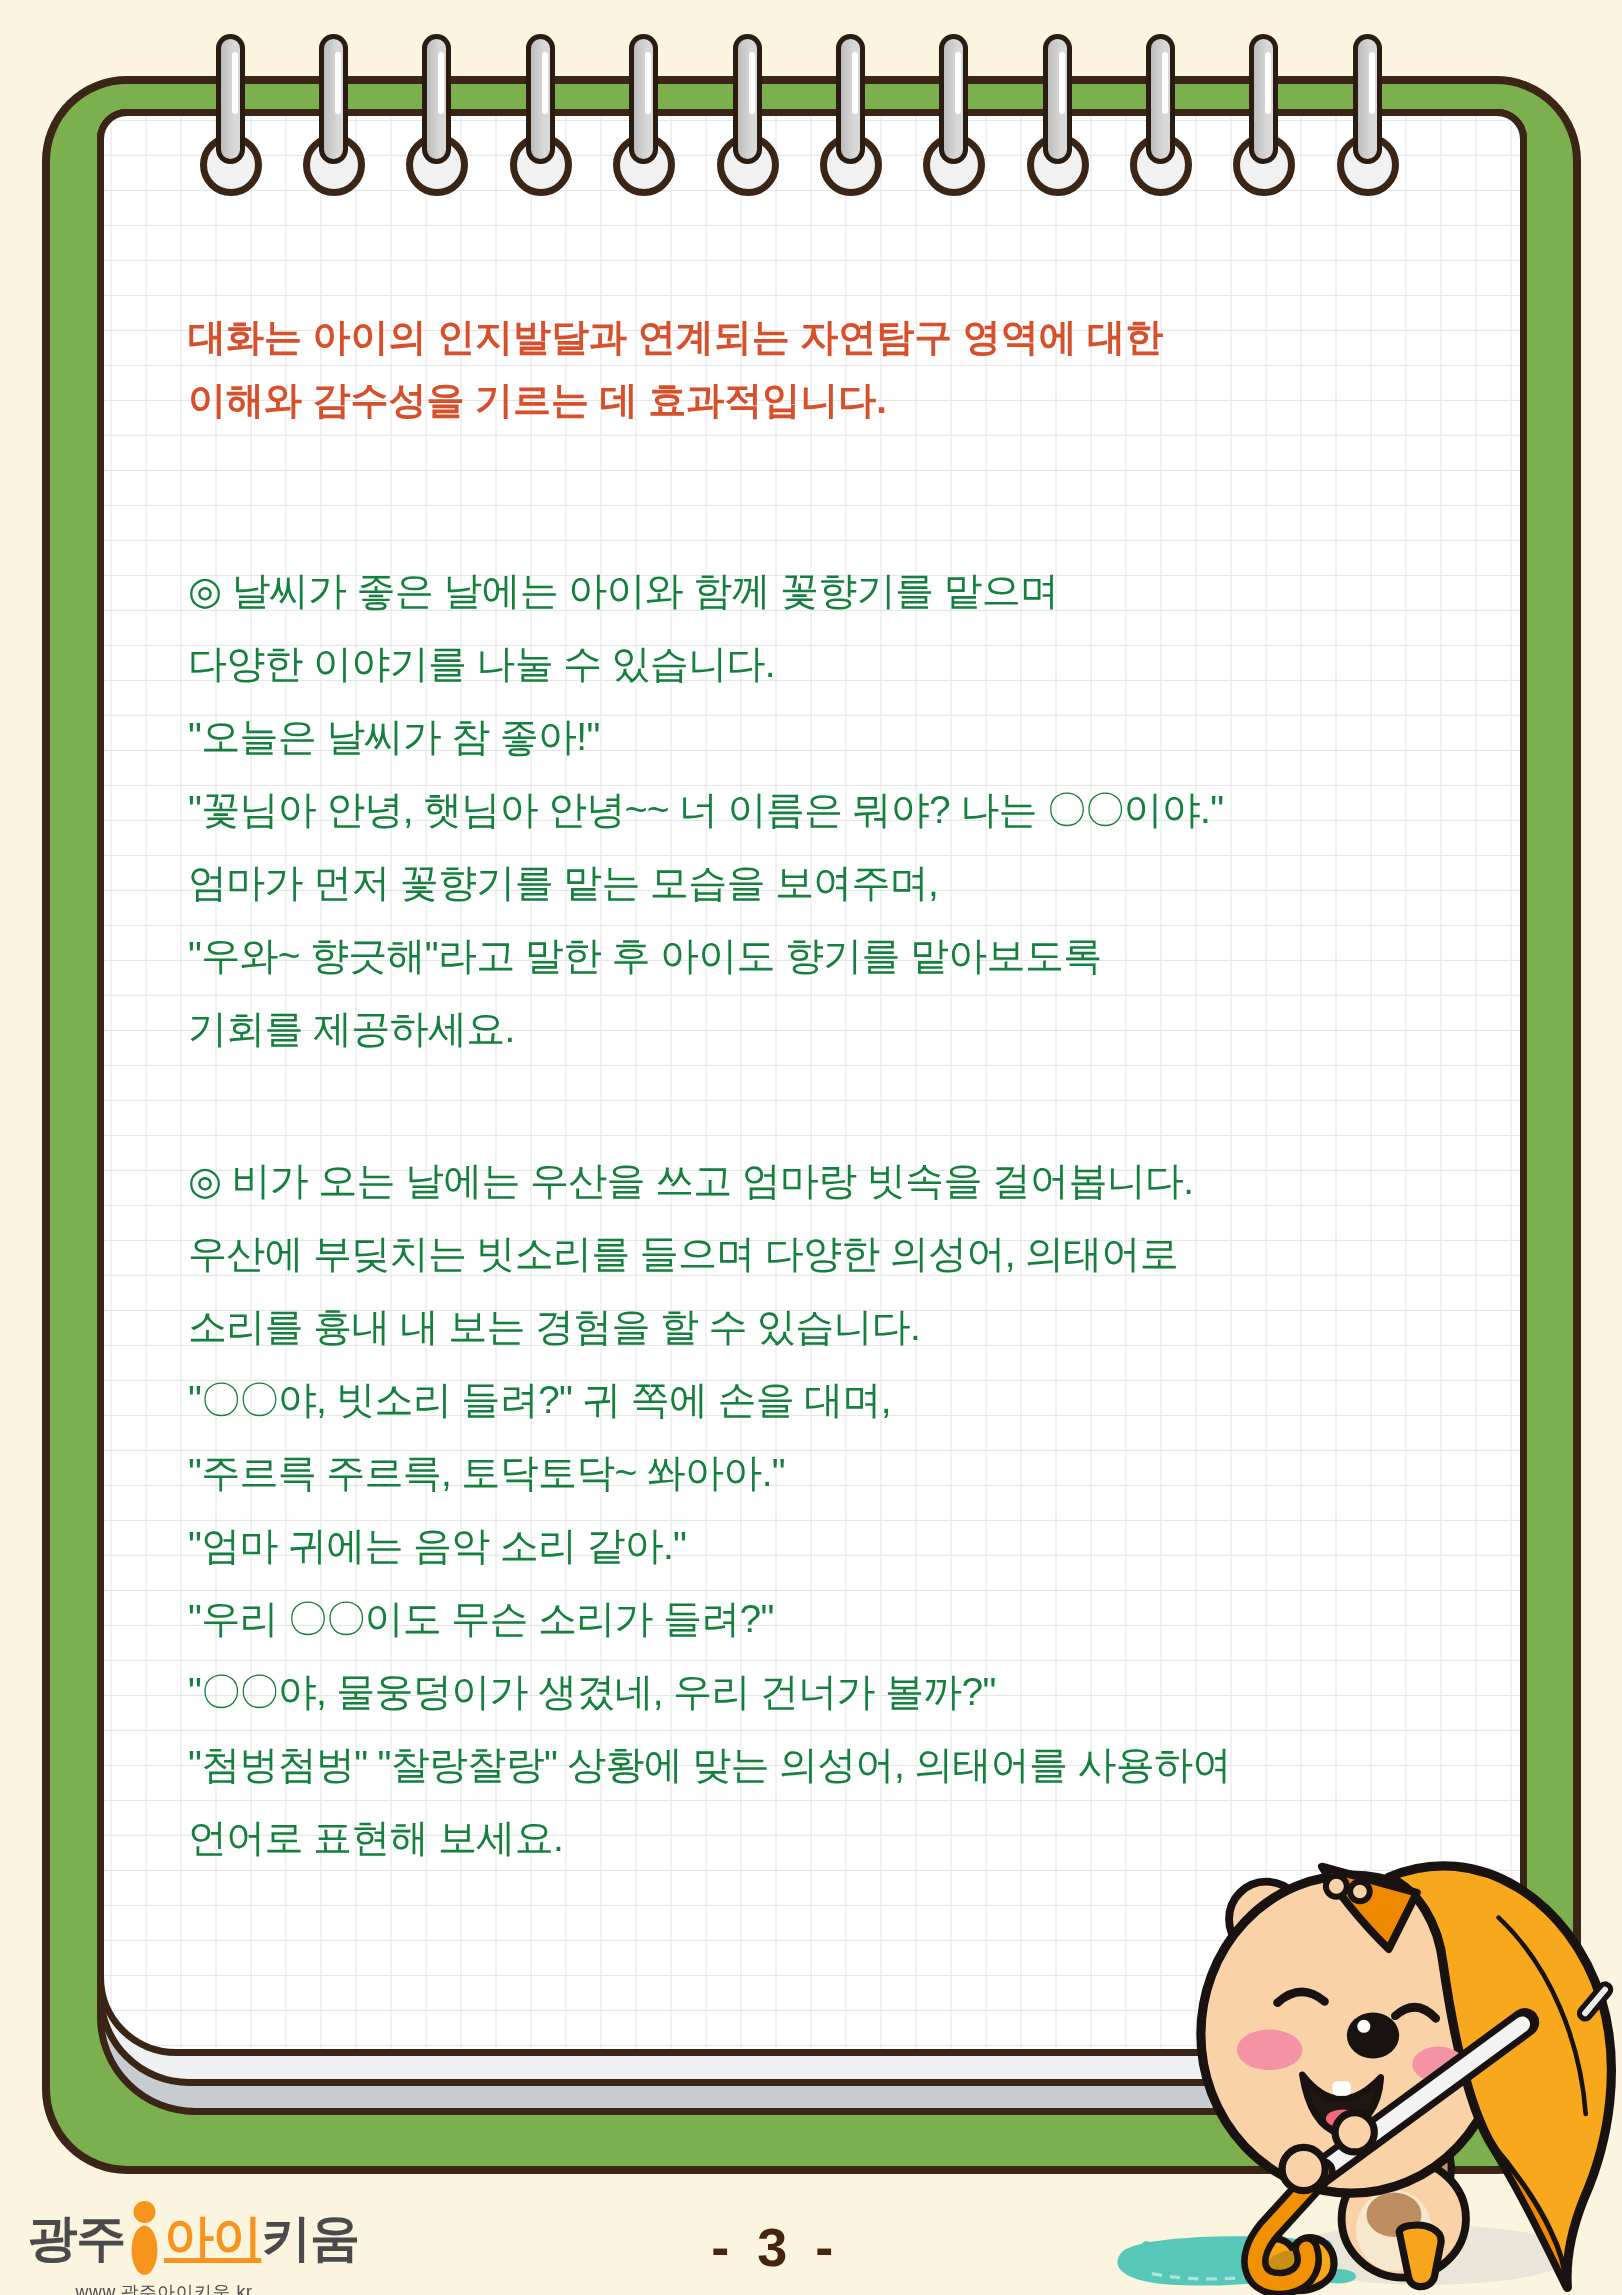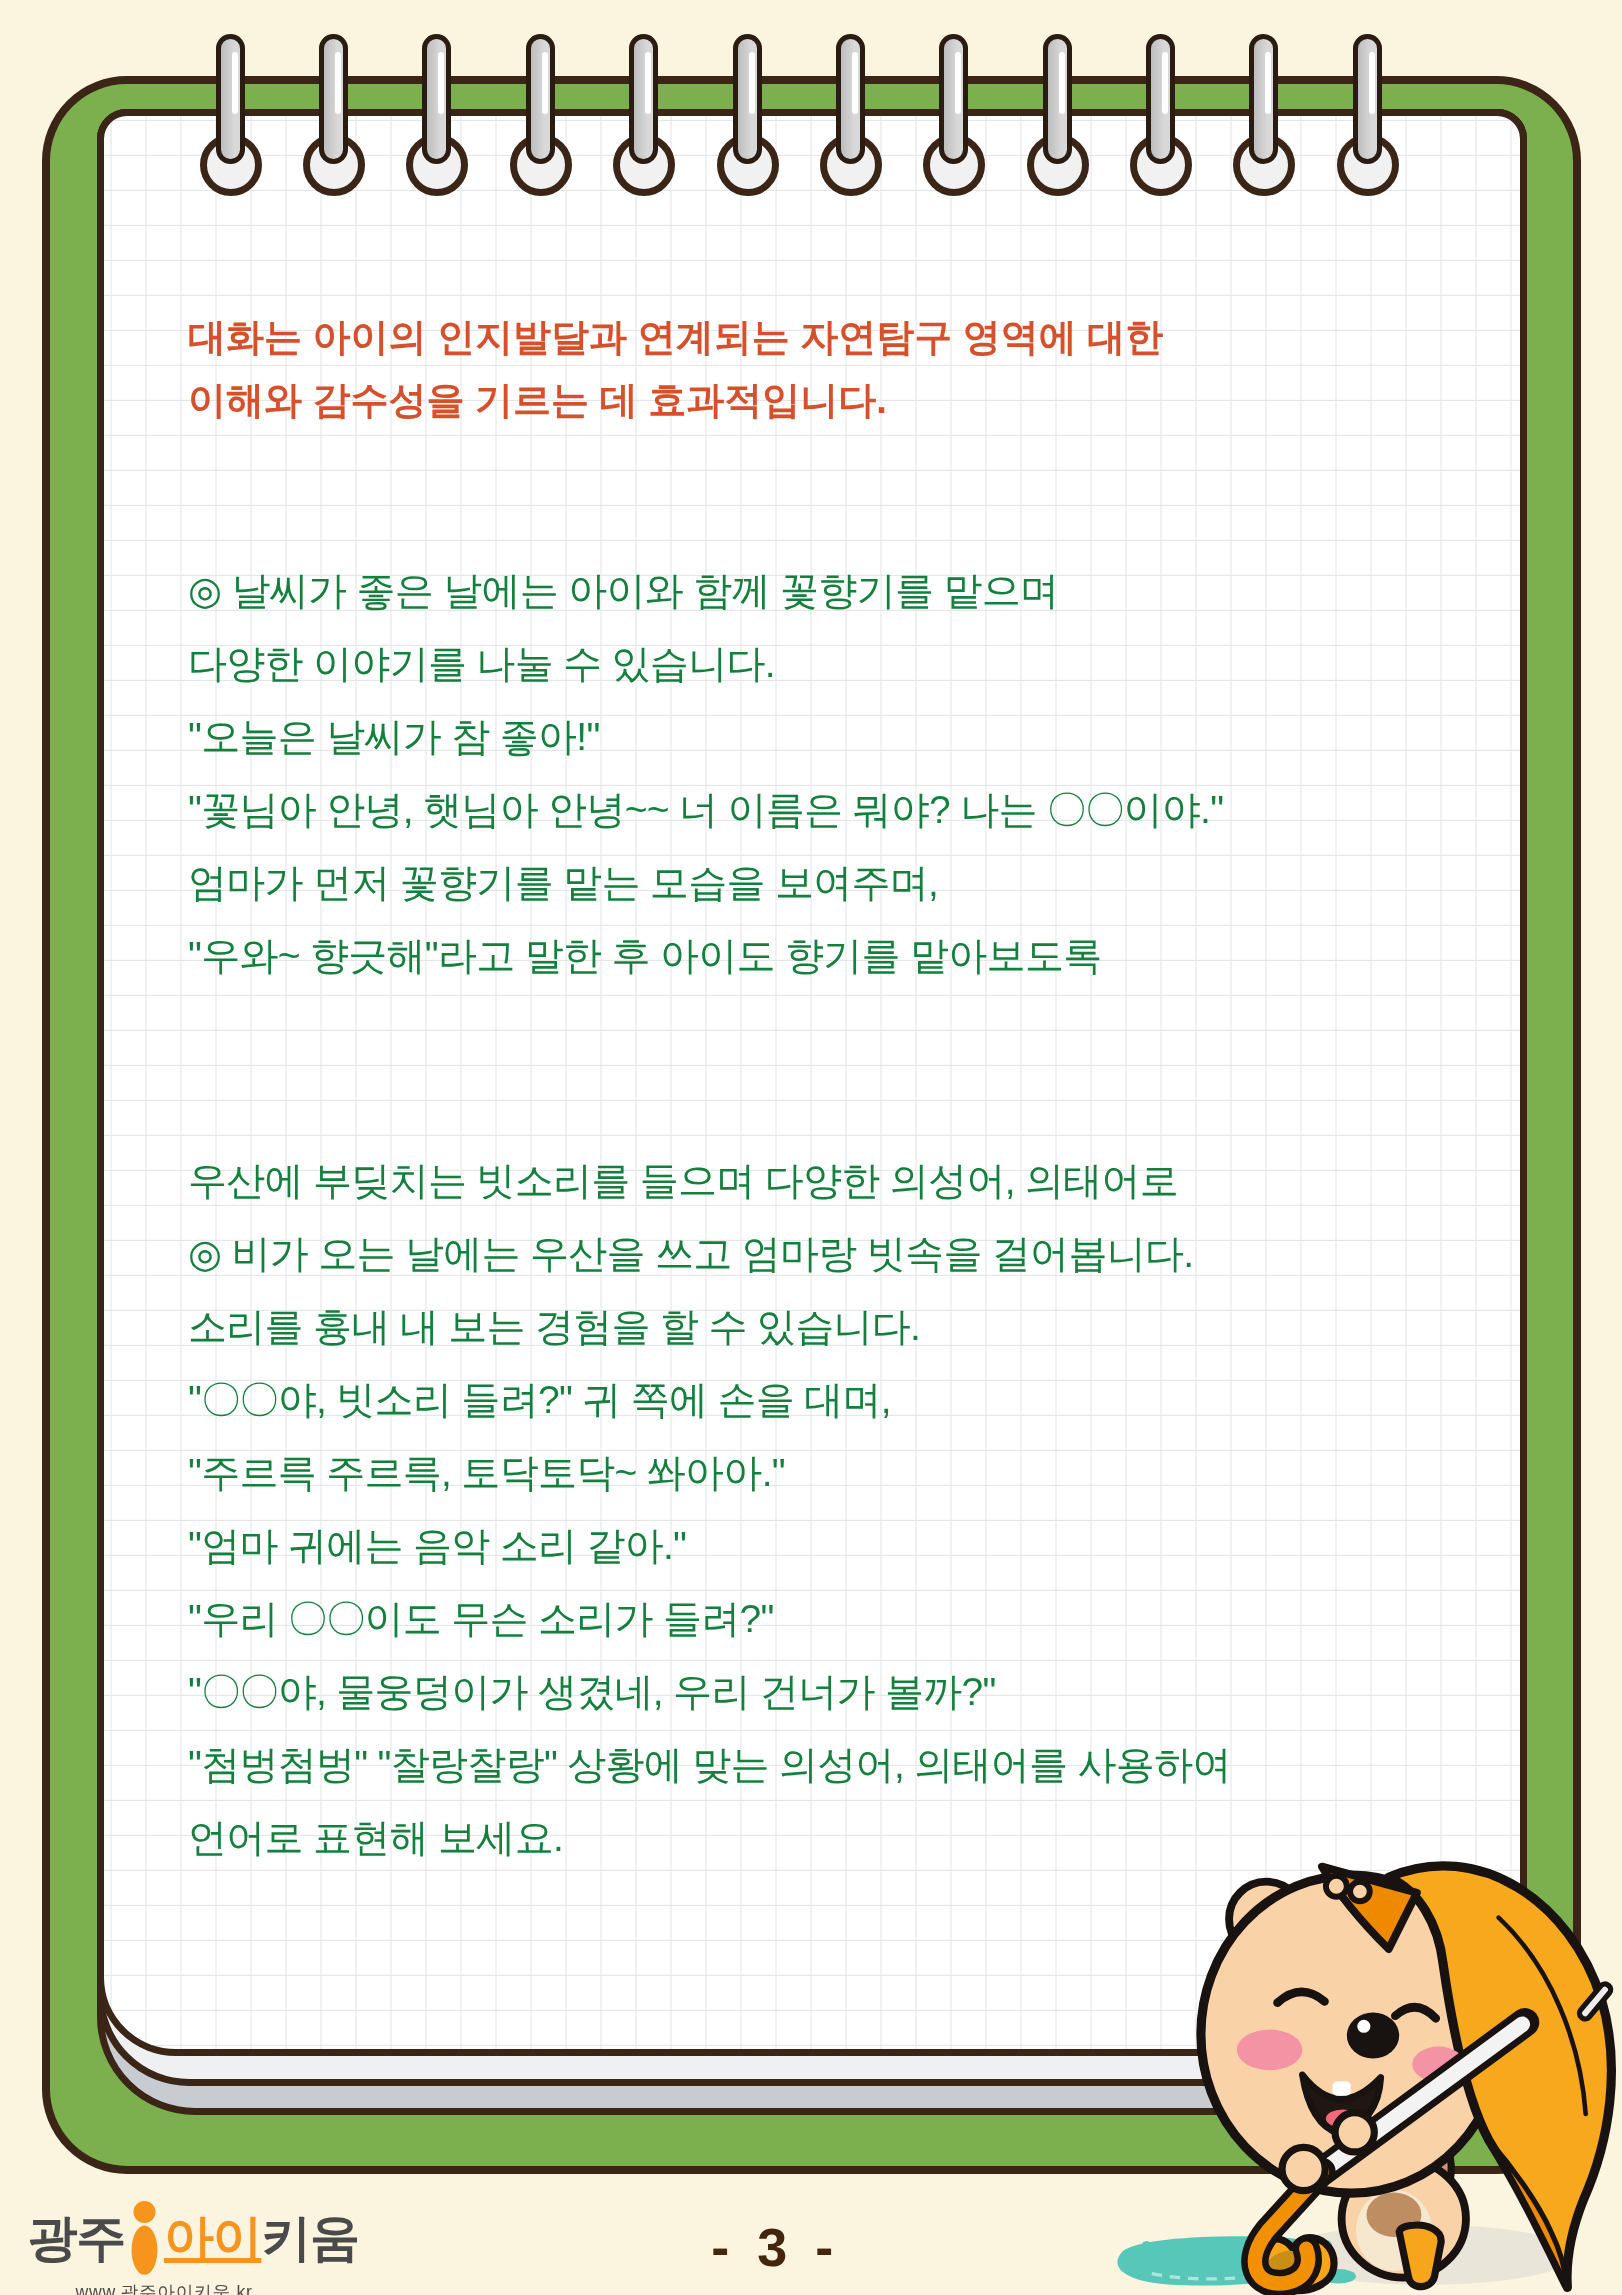--- a/index.html
+++ b/index.html
@@ -119,25 +119,26 @@
     <div class="tline">이해와 감수성을 기르는 데 효과적입니다.</div>
   </div>
 
   <div class="textcol body-para para1" style="position:absolute">
     <div class="tline">◎  날씨가 좋은 날에는 아이와 함께 꽃향기를 맡으며</div>
     <div class="tline">다양한 이야기를 나눌 수 있습니다.</div>
     <div class="tline">"오늘은 날씨가 참 좋아!"</div>
     <div class="tline">"꽃님아 안녕, 햇님아 안녕~~ 너 이름은 뭐야? 나는 〇〇이야."</div>
     <div class="tline">엄마가 먼저 꽃향기를 맡는 모습을 보여주며,</div>
     <div class="tline">"우와~ 향긋해"라고 말한 후 아이도 향기를 맡아보도록</div>
+    <div class="tline">기회를 제공하세요.</div>
   </div>
 
   <div class="textcol body-para para2" style="position:absolute">
+    <div class="tline">◎  비가 오는 날에는 우산을 쓰고 엄마랑 빗속을 걸어봅니다.</div>
     <div class="tline">우산에 부딪치는 빗소리를 들으며 다양한 의성어, 의태어로</div>
-    <div class="tline">◎  비가 오는 날에는 우산을 쓰고 엄마랑 빗속을 걸어봅니다.</div>
     <div class="tline">소리를 흉내 내 보는 경험을 할 수 있습니다.</div>
     <div class="tline">"〇〇야, 빗소리 들려?" 귀 쪽에 손을 대며,</div>
     <div class="tline">"주르륵 주르륵, 토닥토닥~ 쏴아아."</div>
     <div class="tline">"엄마 귀에는 음악 소리 같아."</div>
     <div class="tline">"우리 〇〇이도 무슨 소리가 들려?"</div>
     <div class="tline">"〇〇야, 물웅덩이가 생겼네, 우리 건너가 볼까?"</div>
     <div class="tline">"첨벙첨벙" "찰랑찰랑" 상황에 맞는 의성어, 의태어를 사용하여</div>
     <div class="tline">언어로 표현해 보세요.</div>
   </div>
 

